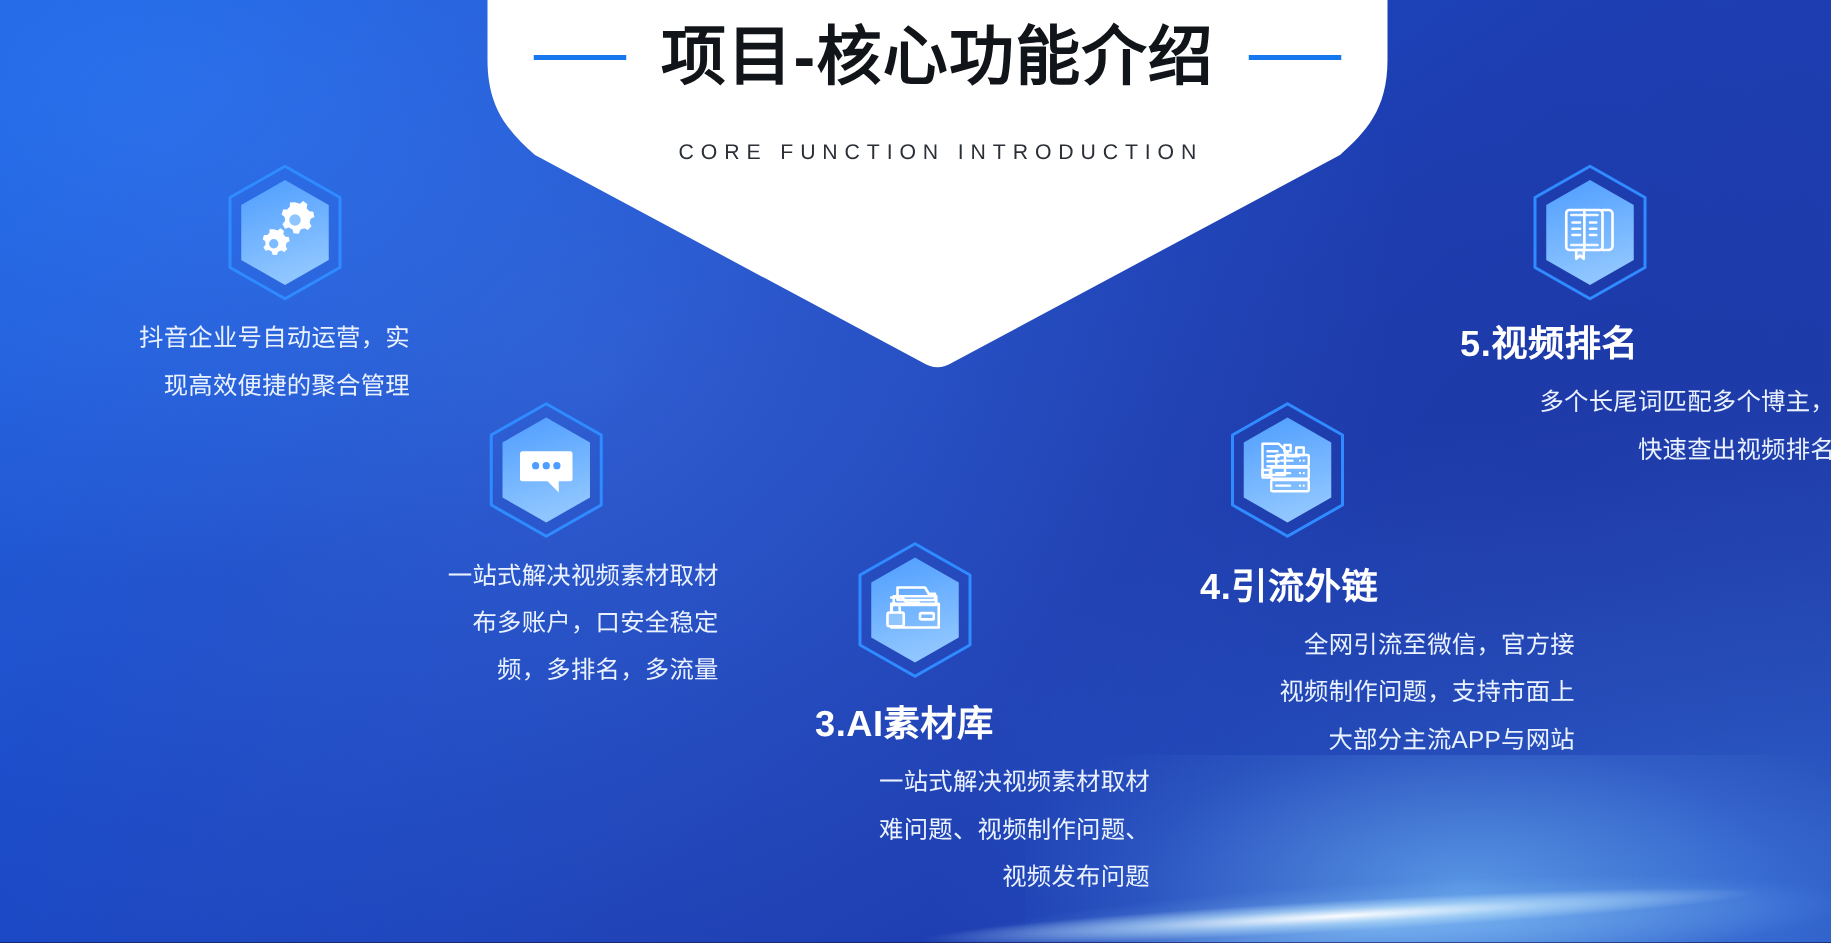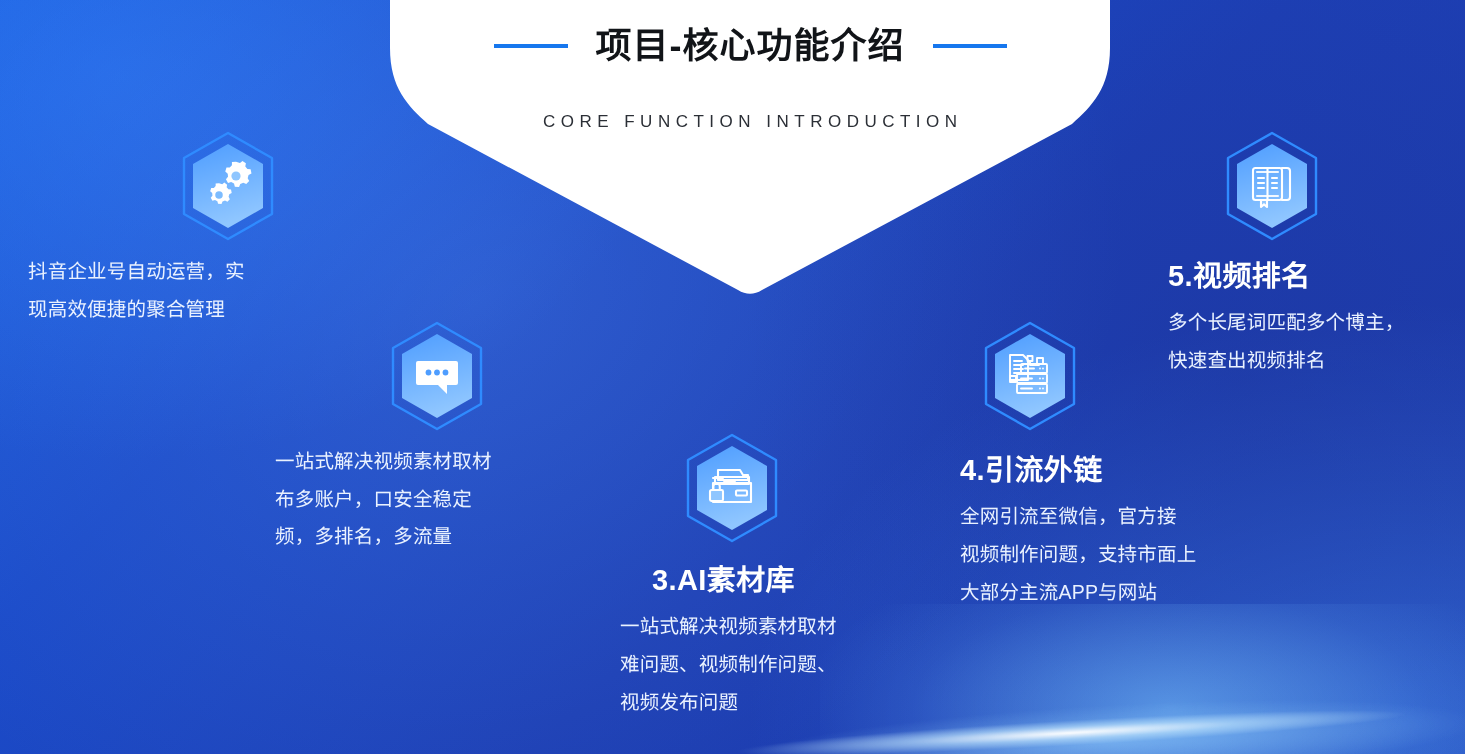--- a/index.html
+++ b/index.html
@@ -96,21 +96,21 @@
     height: 92px;
   }
   .title-rule {
     width: 74px;
     height: 4px;
     background: #1677ee;
     flex: 0 0 auto;
   }
   .main-title {
     font-family: "Liberation Sans", "DejaVu Sans", sans-serif;
-    font-size: 36px;
+    font-size: 52px;
     font-weight: 700;
     color: #111418;
     letter-spacing: 1px;
     white-space: nowrap;
     line-height: 1;
   }
   .sub-title {
     margin-top: 20px;
     font-size: 17px;
     letter-spacing: 5.5px;
@@ -139,20 +139,21 @@
     white-space: nowrap;
     letter-spacing: 0.4px;
   }
   .feature-desc {
     margin-top: 11px;
     font-size: 19.5px;
     color: #eaf2ff;
     line-height: 1.93;
     font-weight: 400;
     letter-spacing: 0.2px;
+    text-align: right;
   }
 
   
   #feature-1 { left: 28px;   top: 130px; }
   #feature-1 .hexwrap { margin-left: 148px; }
   #feature-1 .feature-title { margin-top: 18px; }
 
   #feature-2 { left: 275px;  top: 320px; }
   #feature-2 .hexwrap { margin-left: 110px; }
   #feature-2 .feature-title { margin-top: 20px; }

